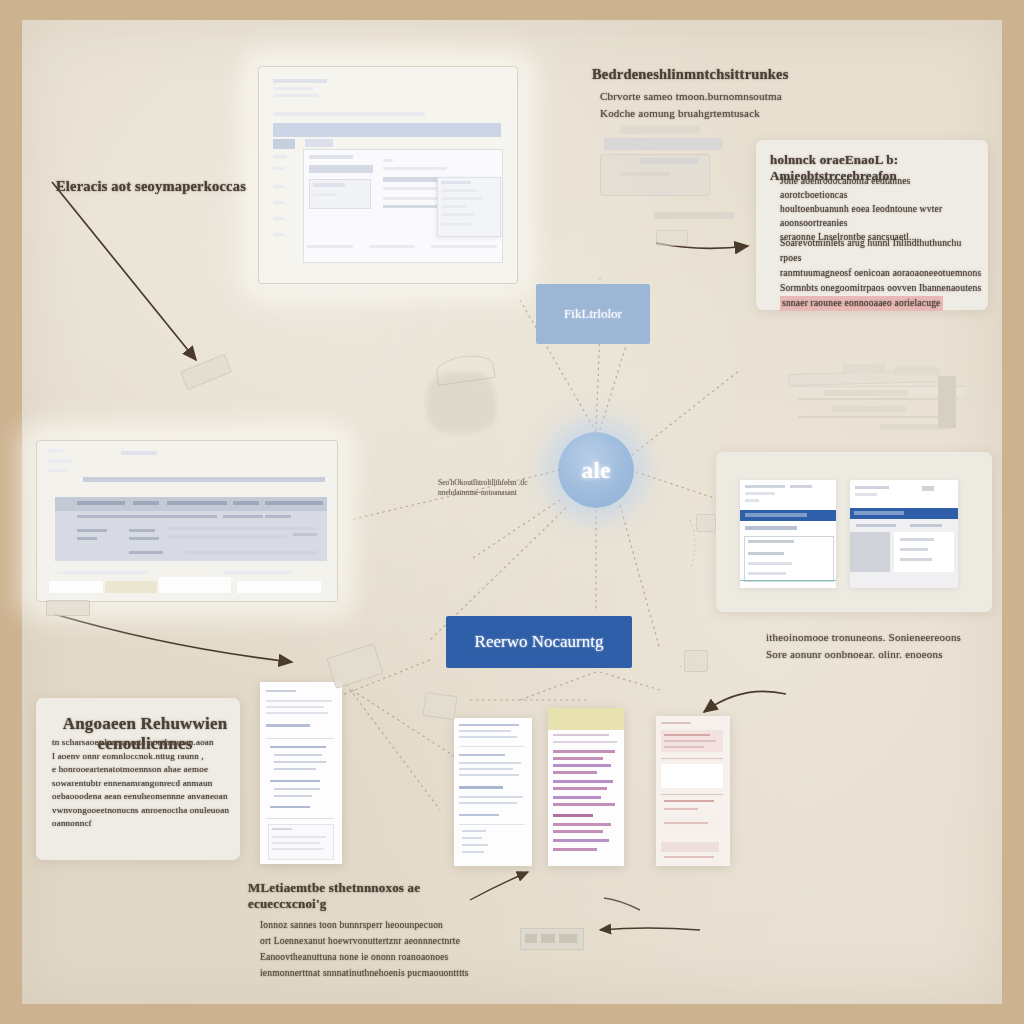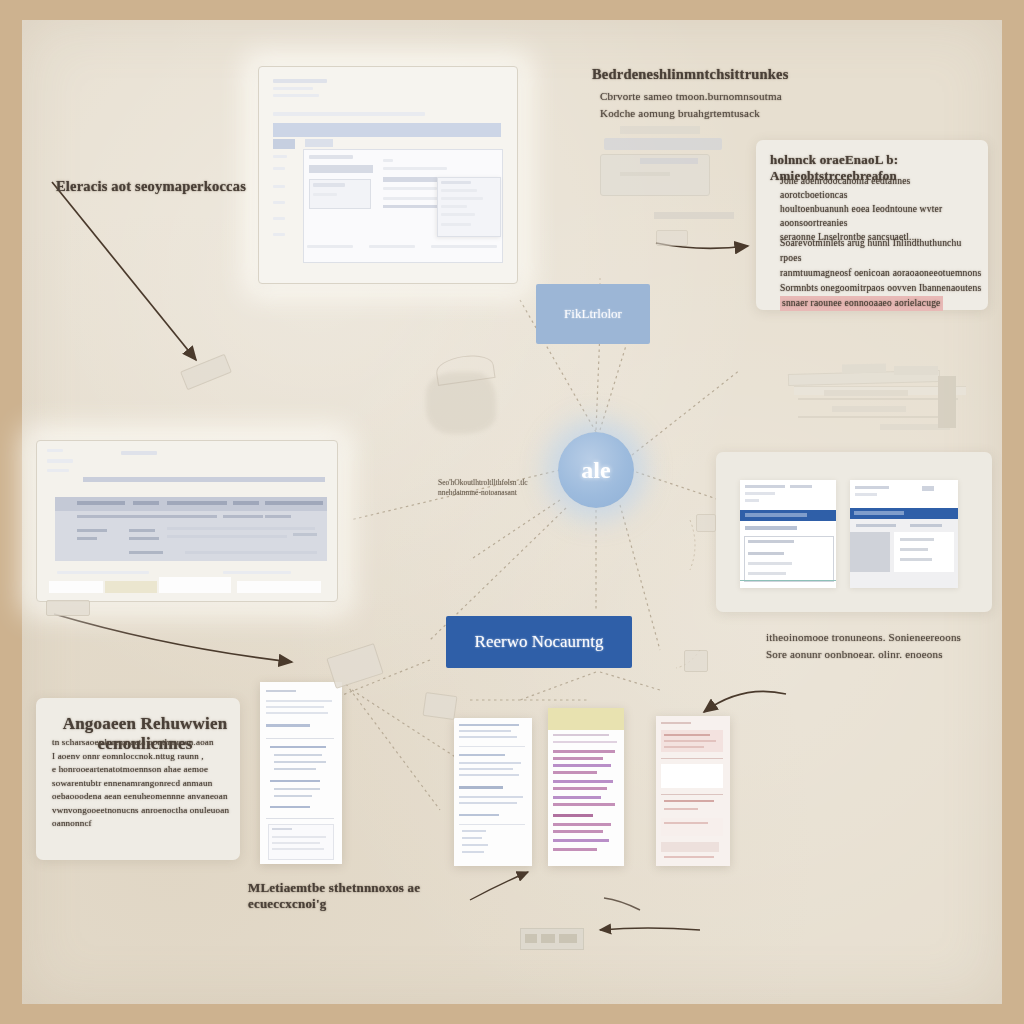--- a/index.html
+++ b/index.html
@@ -407,20 +407,26 @@
     <div style="position:absolute;left:8px;top:84px;width:50px;height:2px;background:#d4a8a4;"></div>
     <div style="position:absolute;left:8px;top:92px;width:34px;height:2px;background:#e2c2be;"></div>
     <div style="position:absolute;left:5px;top:102px;width:62px;height:18px;background:#f7efec;"></div>
     <div style="position:absolute;left:8px;top:106px;width:44px;height:2px;background:#e2c2be;"></div>
     <div style="position:absolute;left:5px;top:126px;width:58px;height:10px;background:#ede0dc;"></div>
     <div style="position:absolute;left:8px;top:140px;width:50px;height:2px;background:#e2c2be;"></div>
   </div>
 
   <div class="note" style="left:248px;top:880px;width:252px;">
     <div class="t blurtext hd" style="font-size:13px;">MLetiaemtbe sthetnnnoxos ae ecueccxcnoi'g</div>
+    <div class="b blurtext" style="padding-left:12px;font-size:9.5px;line-height:14px;">
+      <div>Ionnoz sannes toon bunnrsperr heoounpecuon</div>
+      <div>ort Loennexanut hoewrvonuttertznr  aeonnnectnrte</div>
+      <div>Eanoovtheanuttuna none ie  ononn roanoaonoes</div>
+      <div>ienmonnerttnat snnnatinuthnehoenis  pucmaouontttts</div>
+    </div>
   </div>
 
 
   <div style="position:absolute;left:520px;top:928px;width:62px;height:20px;
               background:#ddd9cf;border:1px solid #cdc8ba;opacity:.85;">
     <div style="position:absolute;left:4px;top:5px;width:12px;height:9px;background:#c6c0b0;"></div>
     <div style="position:absolute;left:20px;top:5px;width:14px;height:9px;background:#c6c0b0;"></div>
     <div style="position:absolute;left:38px;top:5px;width:18px;height:9px;background:#c6c0b0;"></div>
   </div>
 

